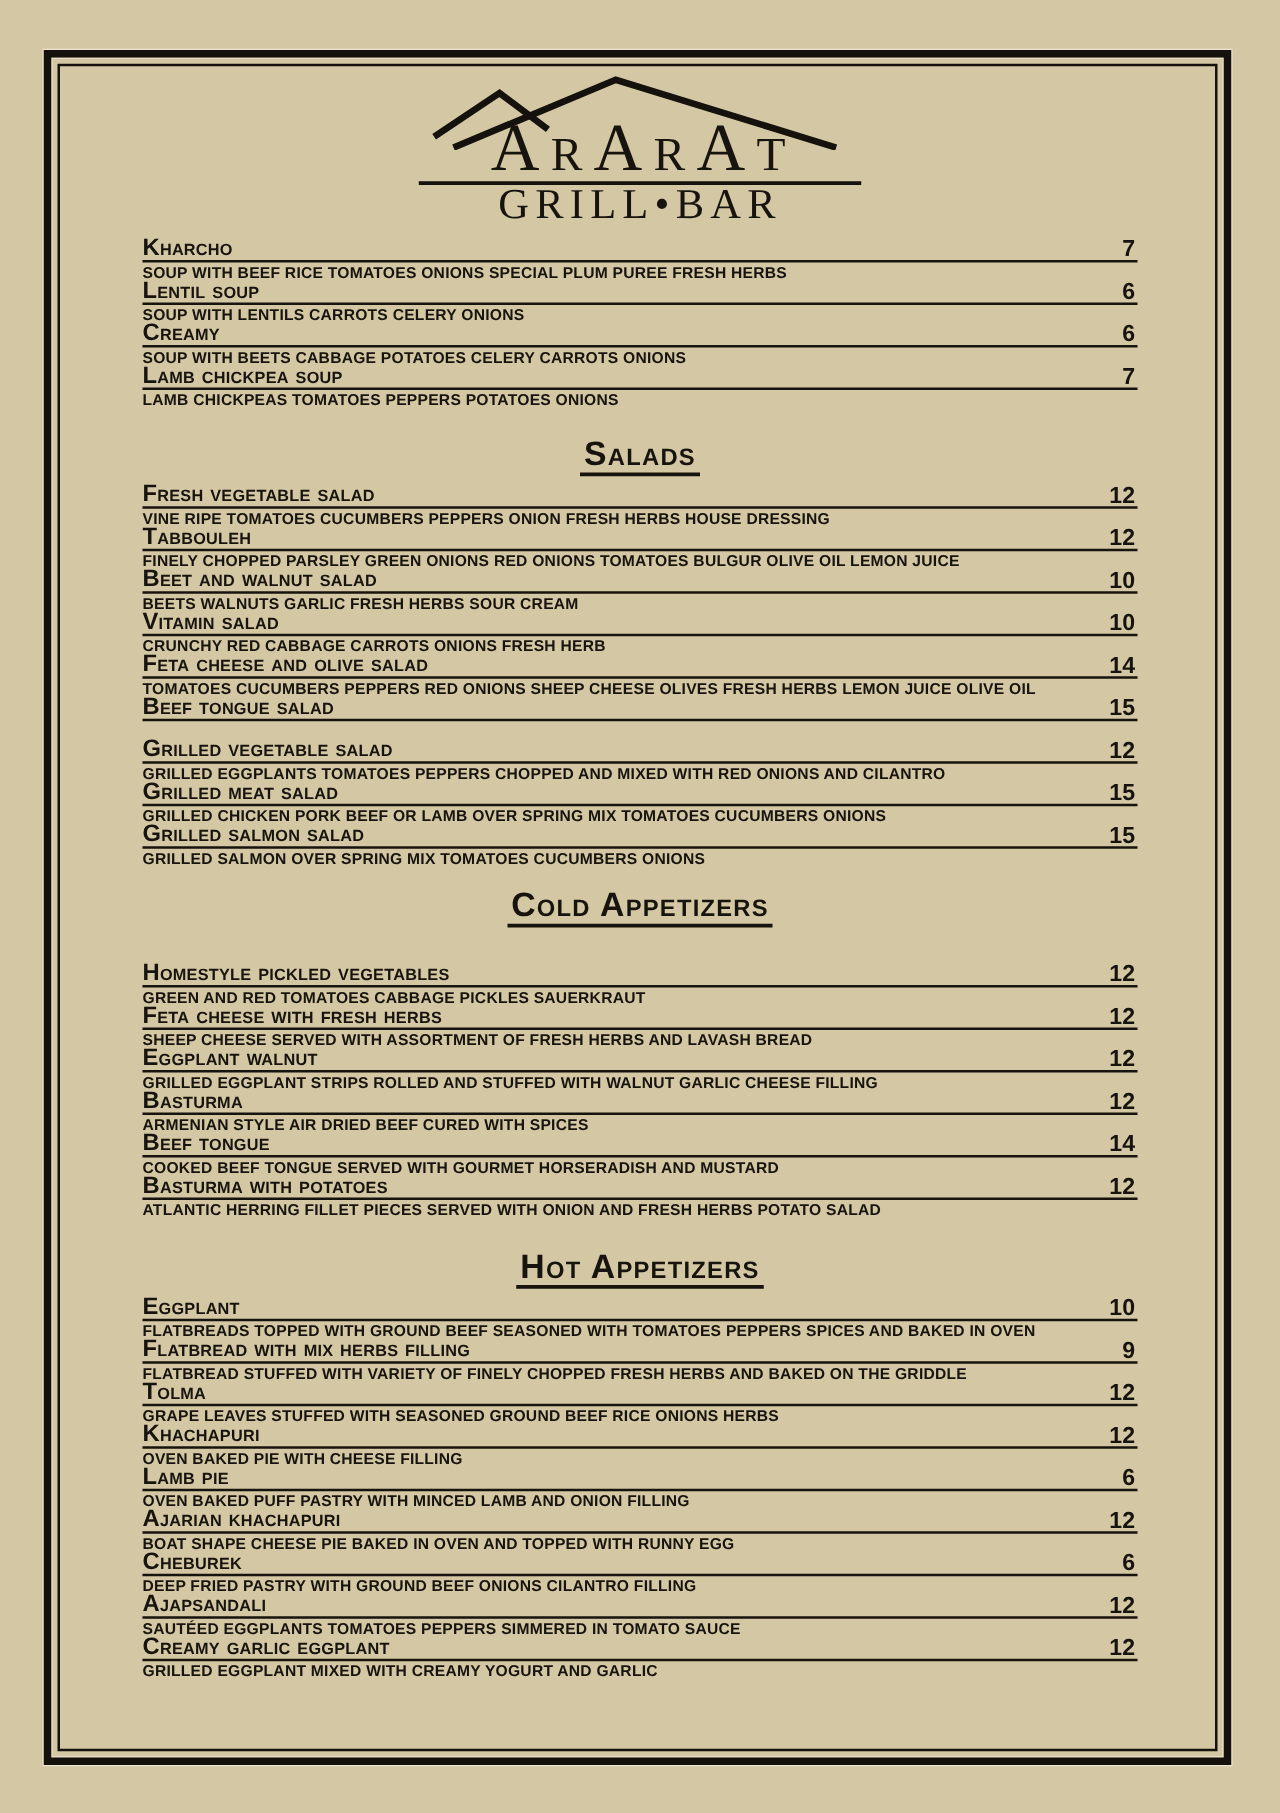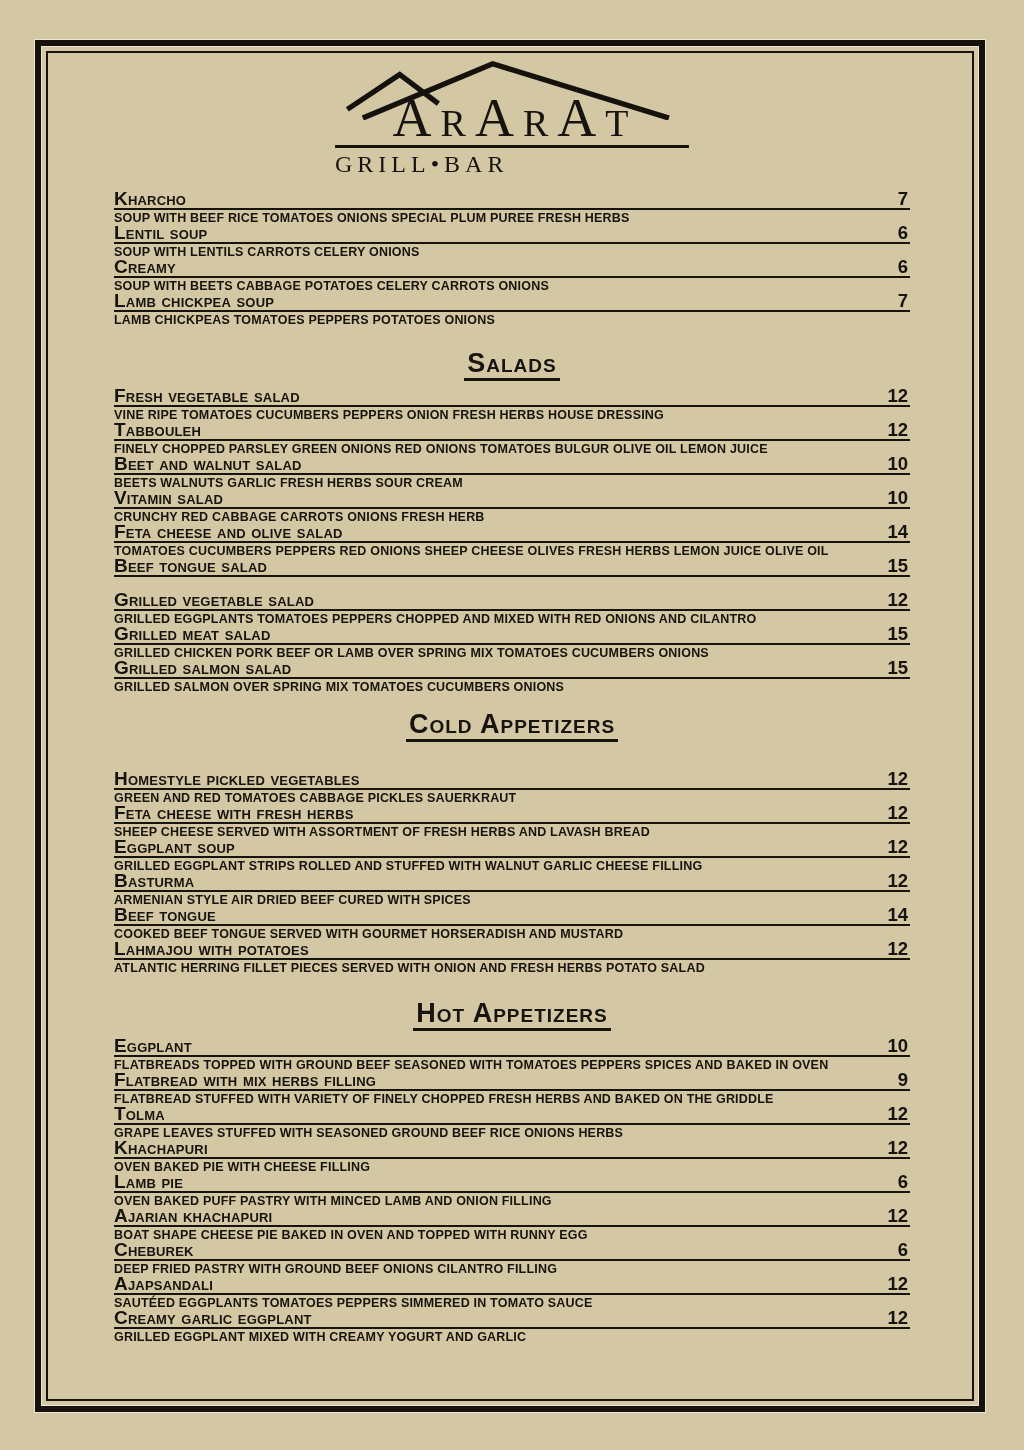--- a/index.html
+++ b/index.html
@@ -28,22 +28,22 @@
     font-family:"Liberation Serif",serif;
     font-variant:small-caps;
     font-size:54px;line-height:44px;
     letter-spacing:9px;text-align:center;
     margin-top:-24px;padding:0 0 5px 6px;
     border-bottom:3px solid #15120d;
     position:relative;
   }
   .brand-sub{
     font-family:"Liberation Serif",serif;
-    font-size:24px;line-height:26px;letter-spacing:5px;
-    text-align:left;margin-top:3px;
+    font-size:34px;line-height:26px;letter-spacing:5px;
+    text-align:center;margin-top:3px;
   }
   
   .sec-title-wrap{text-align:center;}
   .sec-title{
     display:inline-block;
     font-weight:700;font-size:27px;line-height:28px;
     font-variant:small-caps;letter-spacing:1px;
     border-bottom:3px solid #17130e;
     padding:0 3px 1px;
   }
@@ -200,42 +200,42 @@
       </div>
       <div class="item">
         <div class="row">
             <span class="nm">Feta cheese with fresh herbs</span>
             <span class="pr">12</span>
           </div>
         <div class="ds">SHEEP CHEESE SERVED WITH ASSORTMENT OF FRESH HERBS AND LAVASH BREAD</div>
       </div>
       <div class="item">
         <div class="row">
-            <span class="nm">Eggplant soup</span>
+            <span class="nm">Eggplant walnut</span>
             <span class="pr">12</span>
           </div>
         <div class="ds">GRILLED EGGPLANT STRIPS ROLLED AND STUFFED WITH WALNUT GARLIC CHEESE FILLING</div>
       </div>
       <div class="item">
         <div class="row">
             <span class="nm">Basturma</span>
             <span class="pr">12</span>
           </div>
         <div class="ds">ARMENIAN STYLE AIR DRIED BEEF CURED WITH SPICES</div>
       </div>
       <div class="item">
         <div class="row">
             <span class="nm">Beef tongue</span>
             <span class="pr">14</span>
           </div>
         <div class="ds">COOKED BEEF TONGUE SERVED WITH GOURMET HORSERADISH AND MUSTARD</div>
       </div>
       <div class="item">
         <div class="row">
-            <span class="nm">Lahmajou with potatoes</span>
+            <span class="nm">Basturma with potatoes</span>
             <span class="pr">12</span>
           </div>
         <div class="ds">ATLANTIC HERRING FILLET PIECES SERVED WITH ONION AND FRESH HERBS POTATO SALAD</div>
       </div>
     </div>
   </div>
 
   <div class="sec" id="sec-hot">
     <div class="sec-title-wrap"><span class="sec-title">Hot Appetizers</span></div>
     <div class="items">

